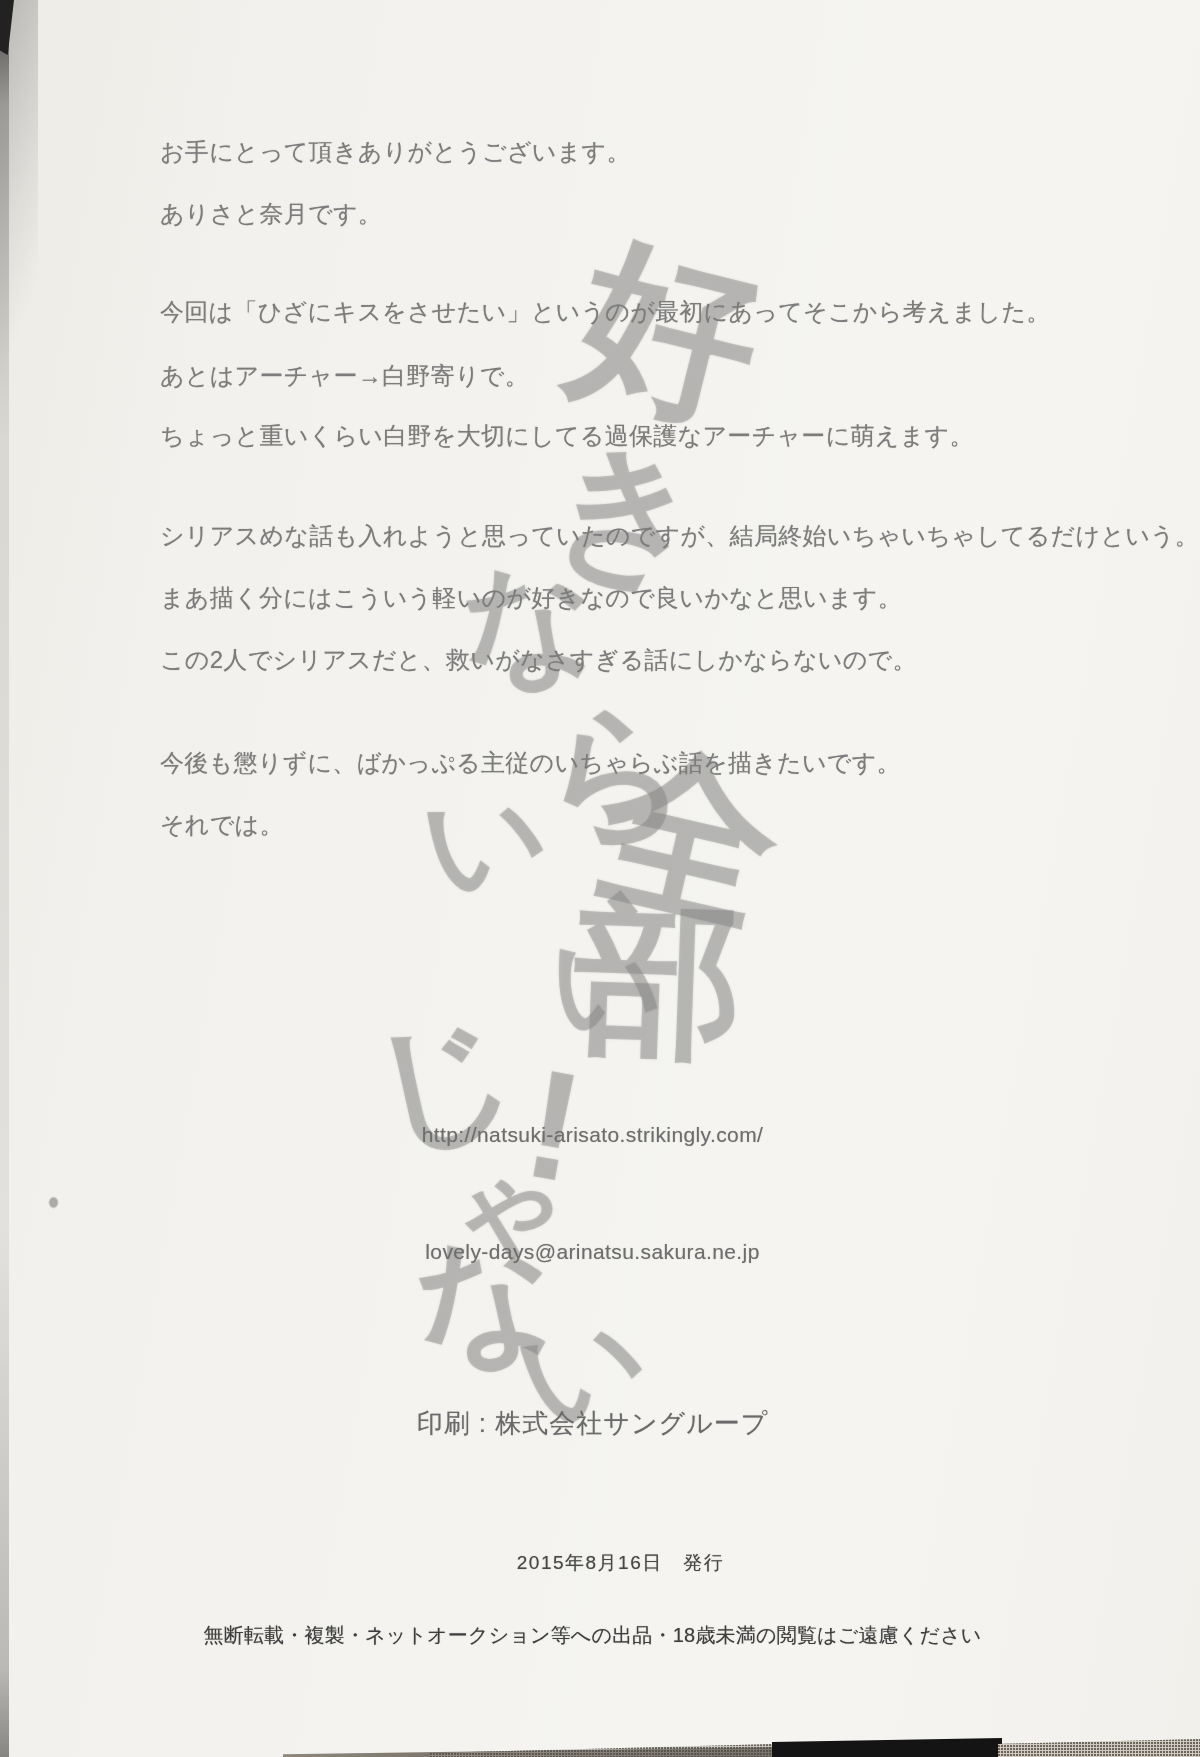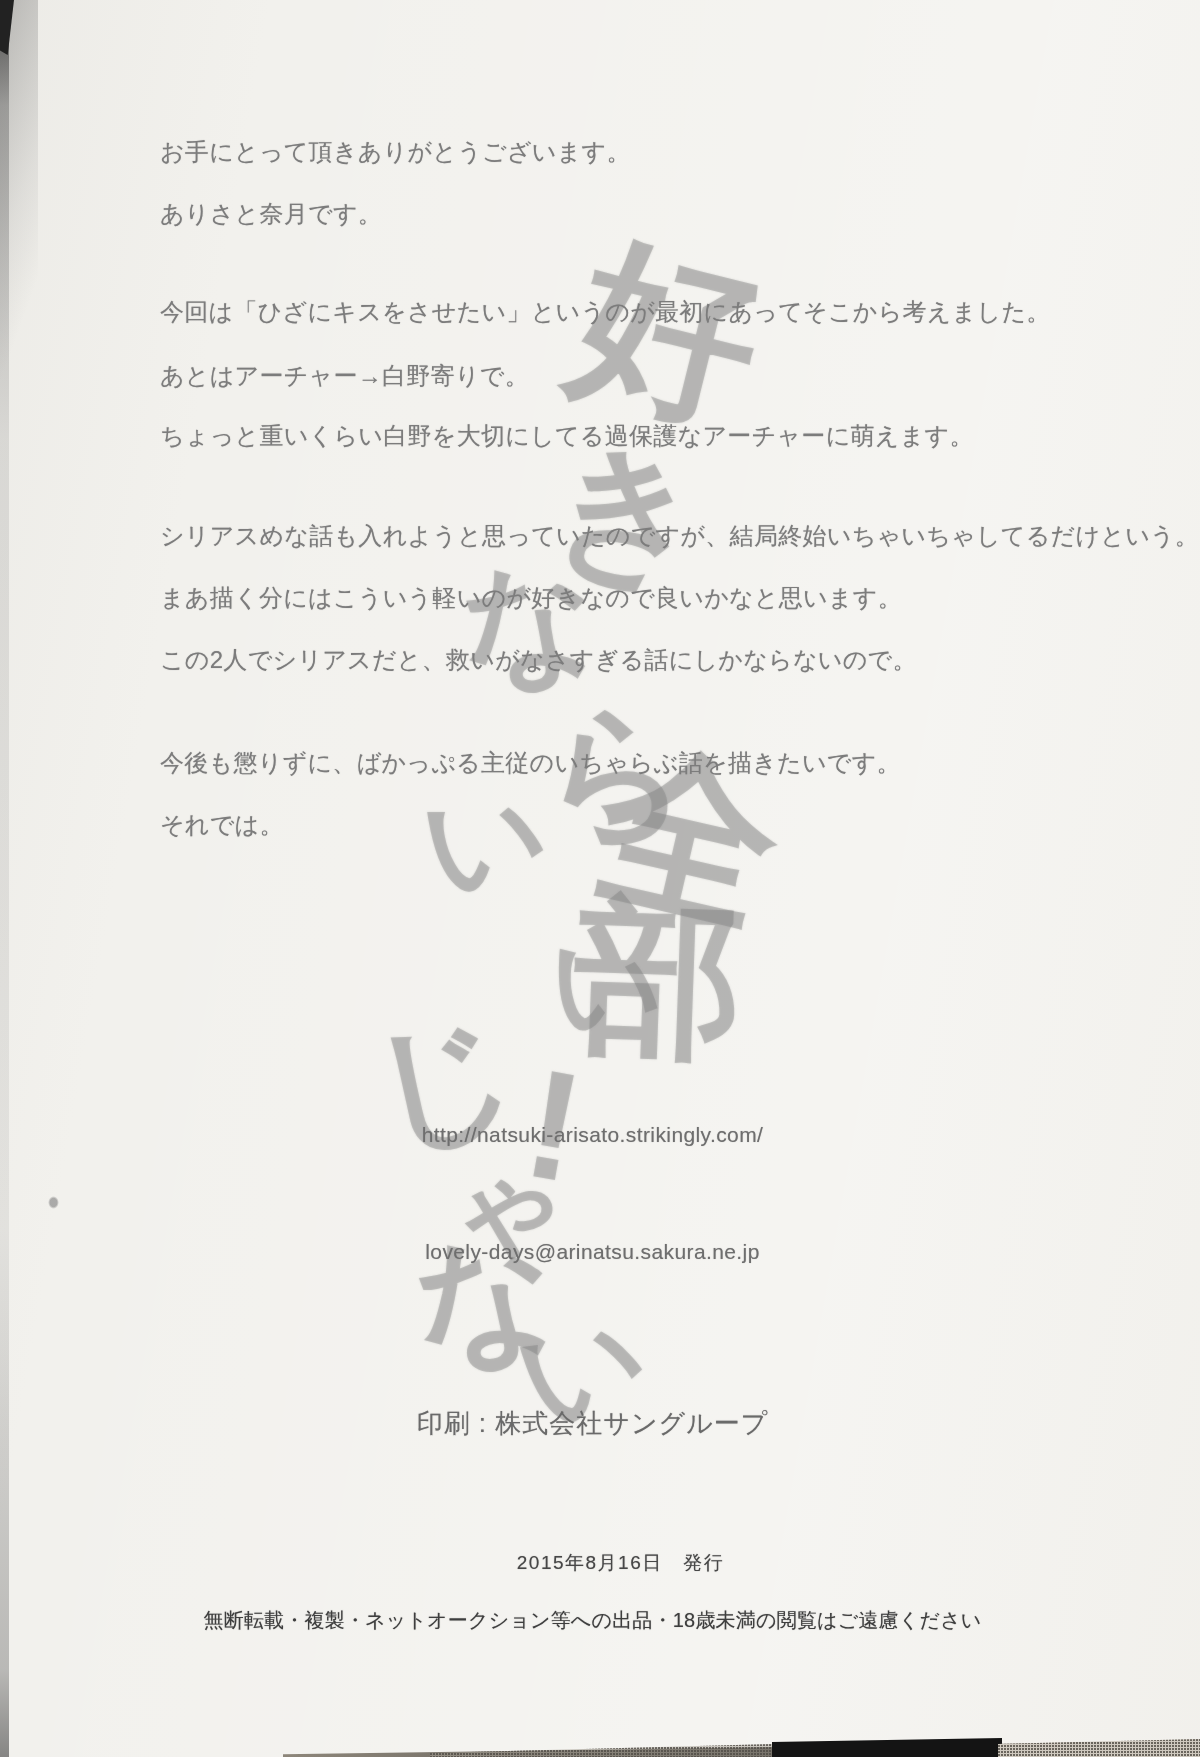--- a/index.html
+++ b/index.html
@@ -30,21 +30,21 @@
   }
   .txt{position:relative;z-index:2;}
   
   .credit-jp,.credit-en,.colophon-jp{
     position:absolute;left:0;width:1185px;text-align:center;
     white-space:nowrap;line-height:1;
   }
   .credit-jp{font-size:26px;color:#6a6a6a;letter-spacing:1px;text-shadow:0 0 1px rgba(106,106,106,.5);}
   .credit-en{font-size:21px;color:#6e6e6e;letter-spacing:.4px;text-shadow:0 0 1px rgba(110,110,110,.5);}
   .date-line{font-size:19px;color:#474747;letter-spacing:1.5px;text-shadow:0 0 1px rgba(70,70,70,.5);padding-left:28px;}
-  .disclaimer-line{font-size:20px;color:#3e3e3e;letter-spacing:.2px;text-shadow:0 0 1px rgba(62,62,62,.5);}
+  .disclaimer-line{font-size:20px;color:#3e3e3e;letter-spacing:.2px;text-shadow:0 0 1px rgba(62,62,62,.5);margin-top:15px;}
   
   .left-strip{
     position:absolute;left:0;top:0;bottom:0;width:9px;z-index:3;
     background:linear-gradient(to bottom,
       rgba(30,30,30,.7) 0%, rgba(85,85,85,.4) 6%,
       rgba(130,130,130,.2) 25%, rgba(135,135,135,.14) 70%,
       rgba(80,80,80,.35) 95%, rgba(45,45,45,.55) 100%);
   }
   .left-soft{
     position:absolute;left:0;top:0;width:38px;height:460px;z-index:3;

